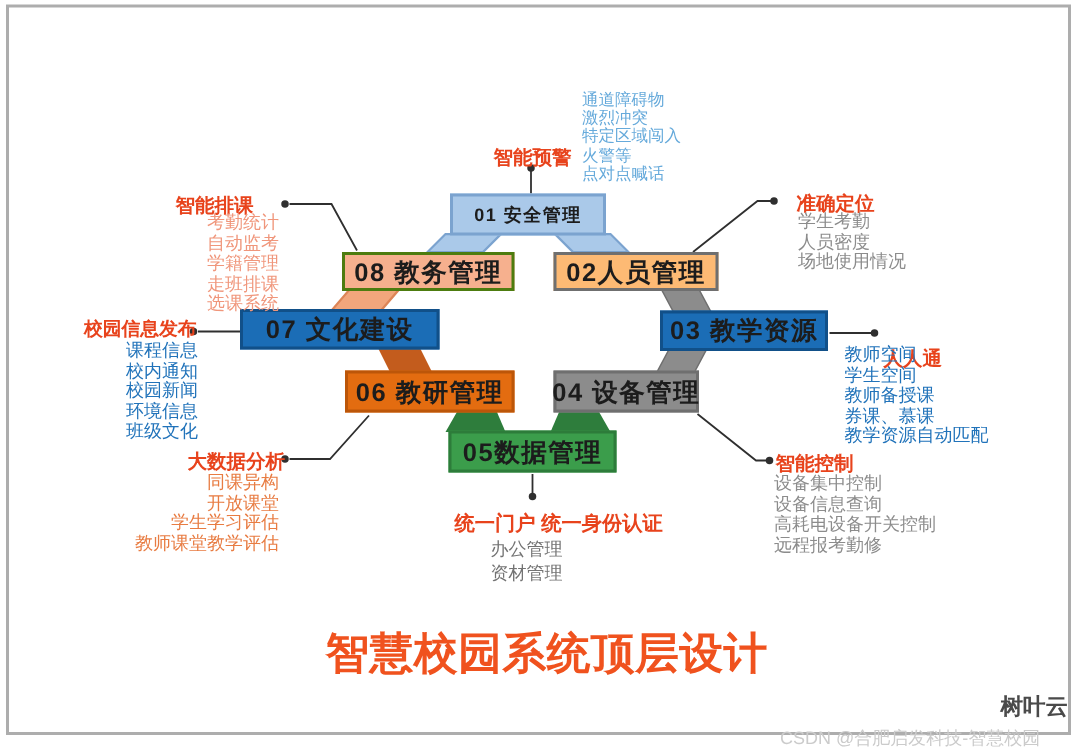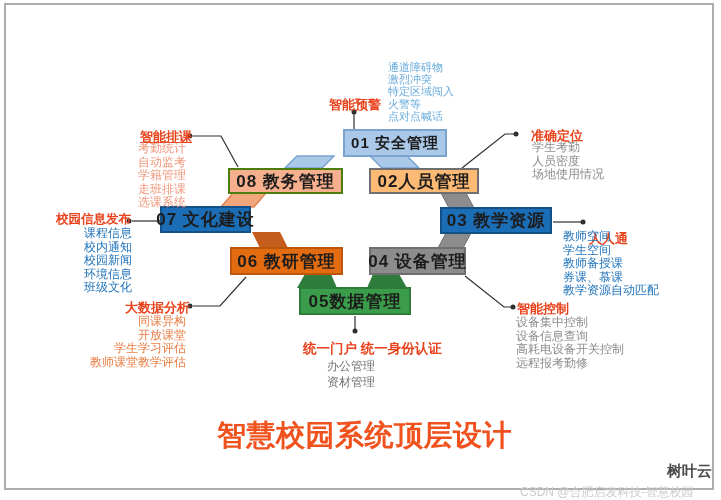--- a/index.html
+++ b/index.html
@@ -6,27 +6,27 @@
   #canvas{
     position:relative;width:721px;height:500px;background:#ffffff;overflow:hidden;
     font-family:"Liberation Sans","DejaVu Sans",sans-serif;
   }
   .frame{position:absolute;left:4px;top:3px;width:710px;height:487px;border:2px solid #adadad;box-sizing:border-box;}
   svg.layer{position:absolute;left:0;top:0;}
   .block{
     position:absolute;box-sizing:border-box;display:flex;align-items:center;justify-content:center;
     font-weight:700;font-size:17px;color:#1c1c1c;white-space:nowrap;letter-spacing:1px;
   }
-  .b01{left:300px;top:129px;width:104px;height:28px;background:#aac9e9;border:2px solid #7ba3cf;font-size:15px;margin-left:43px;}
+  .b01{left:300px;top:129px;width:104px;height:28px;background:#aac9e9;border:2px solid #7ba3cf;font-size:12px;}
   .b02{left:369px;top:168px;width:110px;height:26px;background:#fdba74;border:2px solid #6f6f6f;}
   .b03{left:440px;top:207px;width:112px;height:27px;background:#1b6db6;border:2px solid #115089;}
   .b04{left:369px;top:247px;width:97px;height:28px;background:#8c8c8c;border:2px solid #6f6f6f;}
   .b05{left:299px;top:287px;width:112px;height:28px;background:#3b9d4b;border:2px solid #2d7c3a;}
   .b06{left:230px;top:247px;width:113px;height:28px;background:#e36c10;border:2px solid #bc5609;}
-  .b07{left:160px;top:206px;width:91px;height:27px;background:#1b6db6;border:2px solid #115089;}
+  .b07{left:160px;top:206px;width:133px;height:27px;background:#1b6db6;border:2px solid #115089;}
   .b08{left:228px;top:168px;width:115px;height:26px;background:#f6b08e;border:2px solid #4d7c0f;}
   .center-title{
     position:absolute;left:308px;top:205px;font-size:26px;font-weight:700;color:#e8431c;
     white-space:nowrap;letter-spacing:0px;
   }
   .co-title{position:absolute;font-size:13px;font-weight:700;color:#e8431c;white-space:nowrap;}
   .list{position:absolute;font-size:12px;white-space:nowrap;}
   .list div{line-height:13.6px;}
   .l-bluelight{color:#66aadb;font-size:11px;} .l-bluelight div{line-height:12.2px;}
   .l-salmon{color:#f0967b;}
@@ -90,21 +90,21 @@
 
   <div class="co-title" style="left:329px;top:96px;">智能预警</div>
   <div class="list l-bluelight" style="left:388px;top:61px;">
     <div>通道障碍物</div>
     <div>激烈冲突</div>
     <div>特定区域闯入</div>
     <div>火警等</div>
     <div>点对点喊话</div>
   </div>
 
-  <div class="co-title" style="left:140px;top:128px;text-decoration:underline;">智能排课</div>
+  <div class="co-title" style="left:117px;top:128px;">智能排课</div>
   <div class="list l-salmon" style="left:138px;top:142px;">
     <div>考勤统计</div>
     <div>自动监考</div>
     <div>学籍管理</div>
     <div>走班排课</div>
     <div>选课系统</div>
   </div>
 
   <div class="co-title" style="left:56px;top:211px;font-size:12.5px;">校园信息发布</div>
   <div class="list l-blue" style="left:84px;top:227px;">

